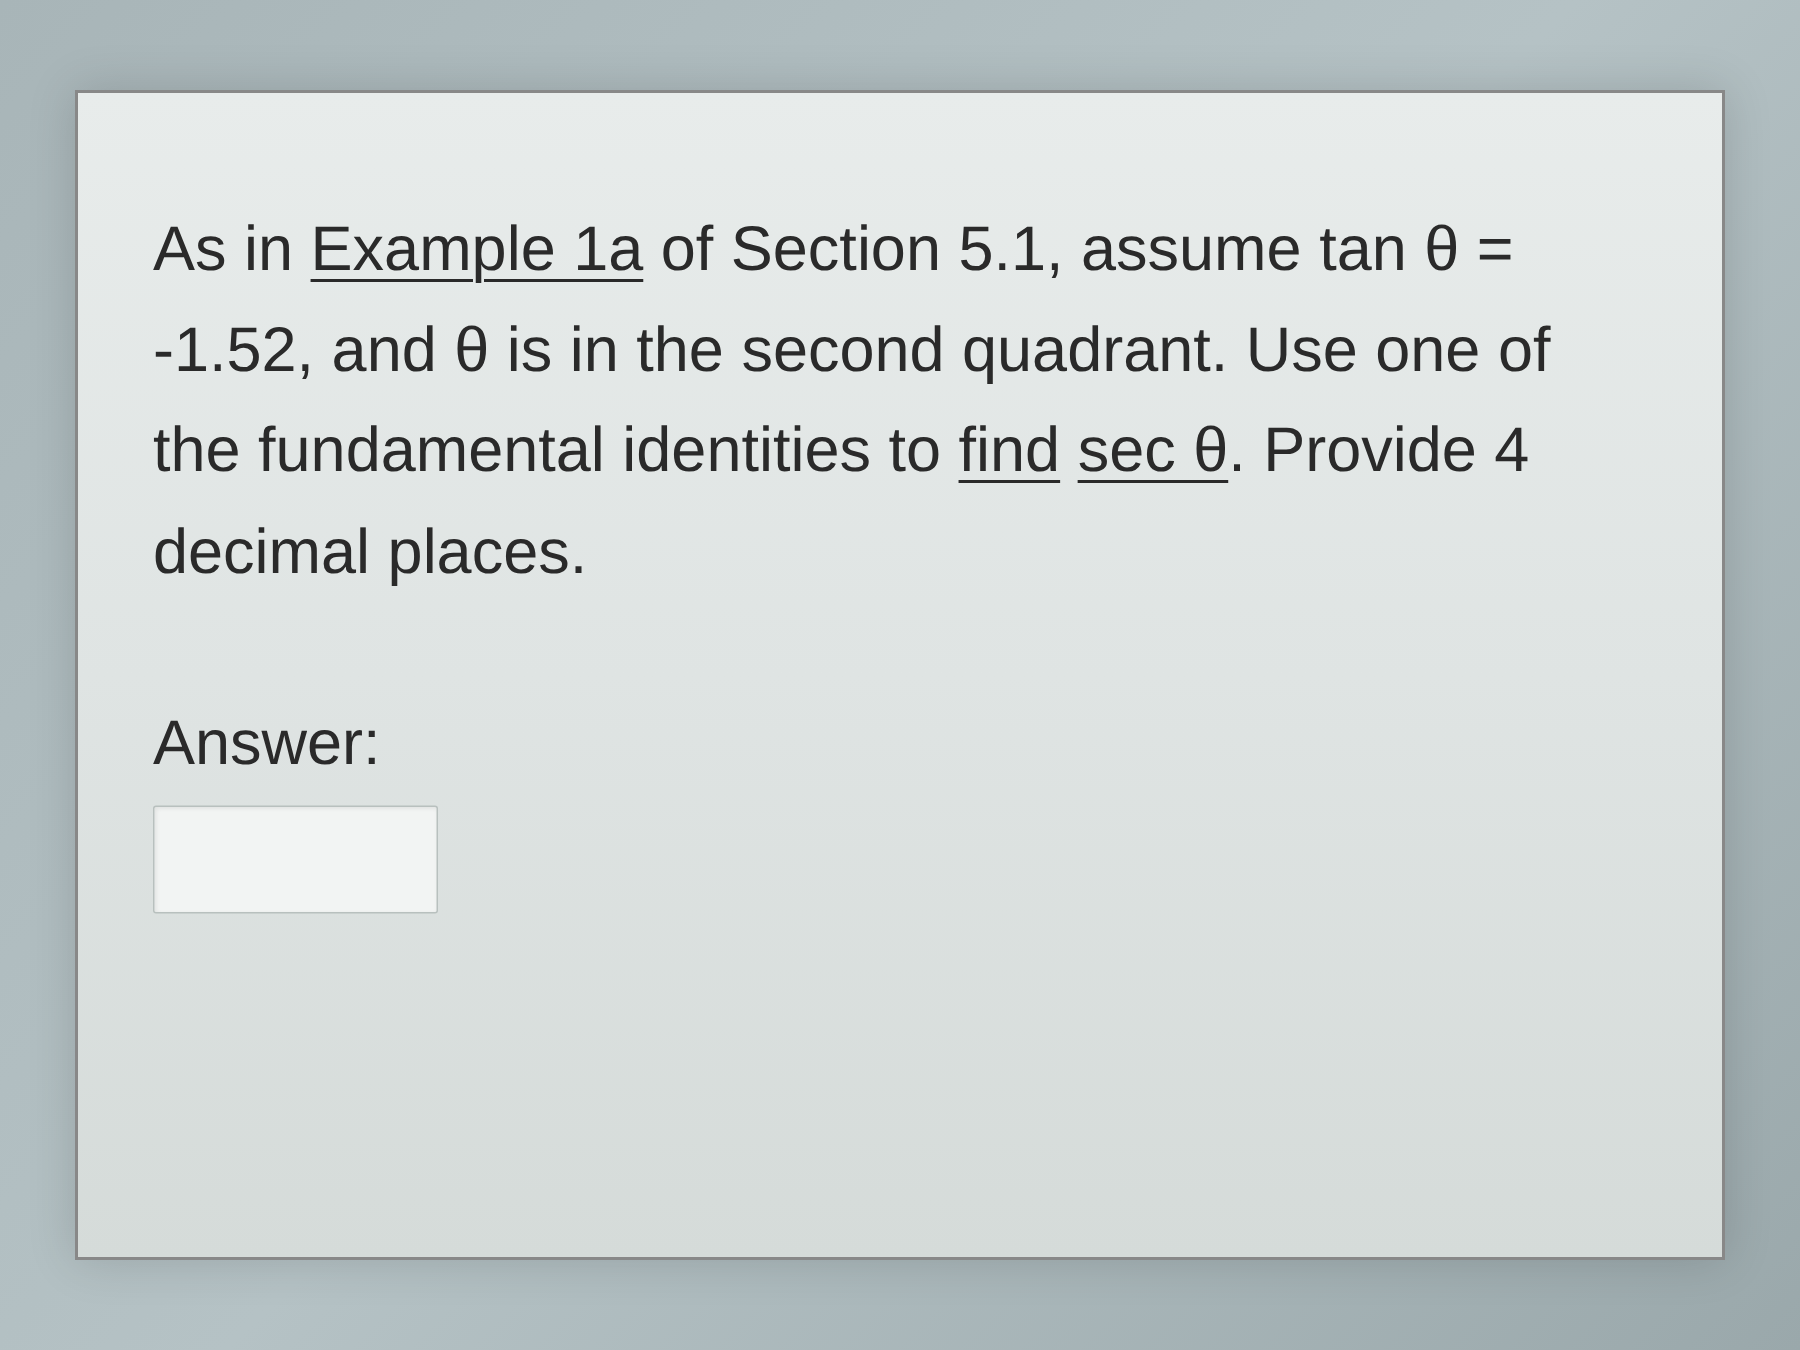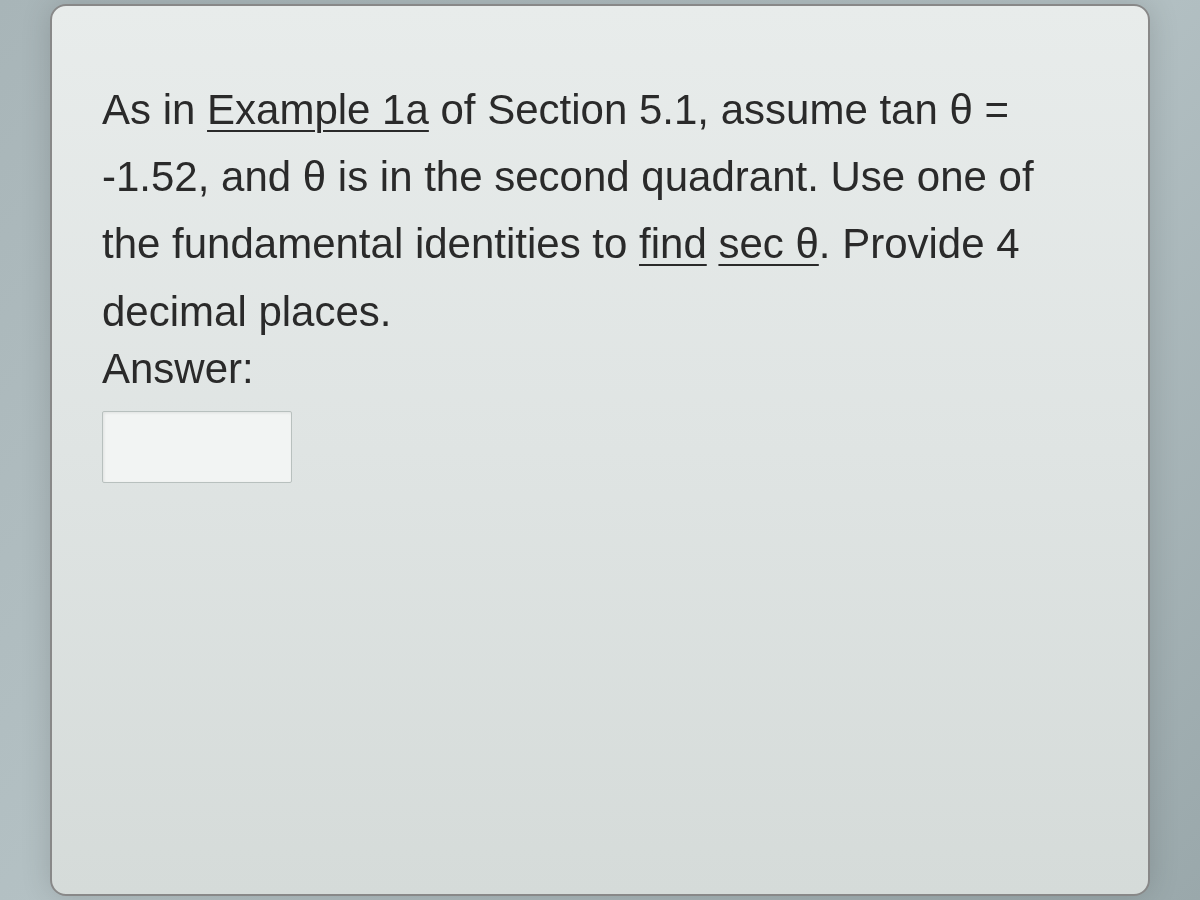--- a/index.html
+++ b/index.html
@@ -12,40 +12,41 @@
       height: 900px;
       background: linear-gradient(135deg, #a8b5b8 0%, #b5c2c5 50%, #9aa8ab 100%);
       font-family: Arial, Helvetica, sans-serif;
       display: flex;
       align-items: center;
       justify-content: center;
       overflow: hidden;
     }
     .container {
       width: 1100px;
-      height: 892px;
+      height: 780px;
       background: linear-gradient(180deg, #e8eceb 0%, #dfe4e3 50%, #d5dbd9 100%);
       border: 2px solid #888;
-      border-radius: 16px;
+      border-radius: 0;
       padding: 70px 50px 50px 50px;
       box-shadow: 0 0 30px rgba(0,0,0,0.15);
       position: relative;
     }
     .question-text {
       font-size: 42px;
       line-height: 1.6;
       color: #2a2a2a;
       font-weight: 400;
     }
     .underline {
       text-decoration: underline;
       text-decoration-thickness: 2px;
       text-underline-offset: 6px;
     }
     .answer-section {
+      margin-top: 70px;
     }
     .answer-label {
       font-size: 42px;
       color: #2a2a2a;
       font-weight: 400;
       margin-bottom: 18px;
       display: block;
     }
     .answer-input {
       width: 190px;

